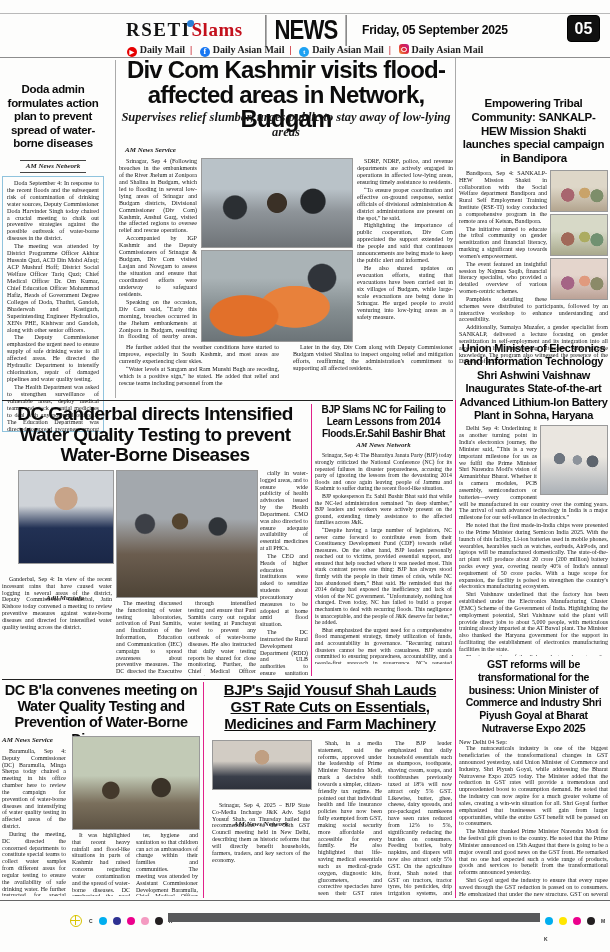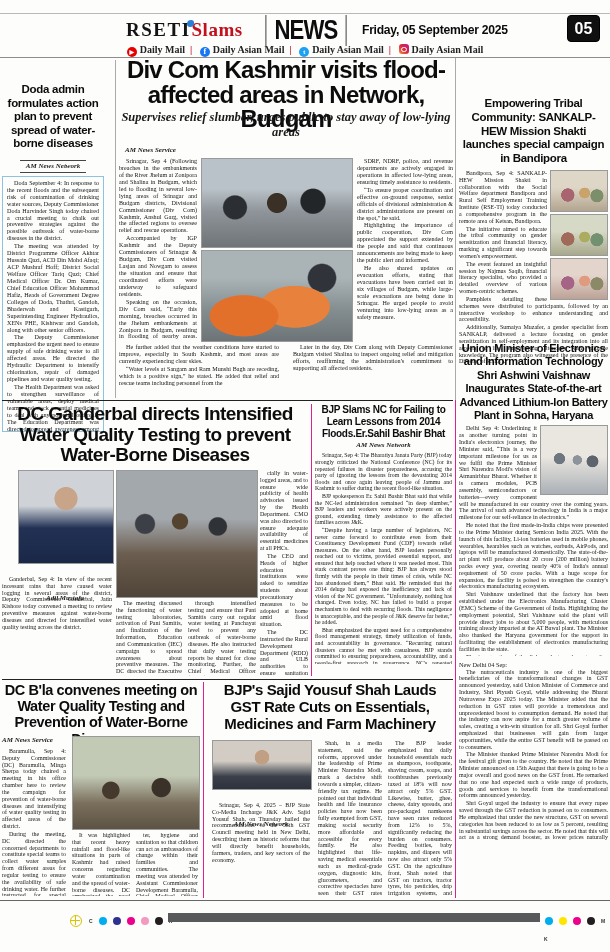--- a/index.html
+++ b/index.html
@@ -173,20 +173,21 @@
     <div class="bt" style="margin-top:3px;font-size:6.0px;height:244px;">
       <div class="photo ph-plant" style="float:right;width:66px;height:68px;margin:0 0 2px 3px;"></div>
       <p>Delhi Sep 4: Underlining it as another turning point in India's electronics journey, the Minister said, “This is a very important milestone for us as we fulfil the Prime Minister Shri Narendra Modi's vision of Atmanirbhar Bharat. Whether it is camera modules, PCB assembly, semiconductors or batteries—every component will be manufactured in our country over the coming years. The arrival of such advanced technology in India is a major milestone for our self-reliance in electronics.”</p>
       <p>He noted that the first made-in-India chips were presented to the Prime Minister during Semicon India 2025. With the launch of this facility, Li-ion batteries used in mobile phones, wearables, hearables such as watches, earbuds, AirPods, and laptops will be manufactured domestically. The state-of-the-art plant will produce about 20 crore (200 million) battery packs every year, covering nearly 40% of India's annual requirement of 50 crore packs. With a huge scope for expansion, the facility is poised to strengthen the country's electronics manufacturing ecosystem.</p>
       <p>Shri Vaishnaw underlined that the factory has been established under the Electronics Manufacturing Cluster (EMC) Scheme of the Government of India. Highlighting the employment potential, Shri Vaishnaw said the plant will provide direct jobs to about 5,000 people, with meticulous training already imparted at the AT Bawal plant. The Minister also thanked the Haryana government for the support in facilitating the establishment of electronics manufacturing facilities in the state.</p>
       <p>The inauguration of the Sohna plant marks yet another step in India's steady march towards building a complete electronics manufacturing ecosystem. With each milestone—whether in semiconductors, batteries, PCB assemblies or camera modules—India is moving closer to becoming a global hub for electronics production, reducing import dependence and strengthening its position as a trusted partner in the global value chain. (PTI)</p>
     </div>
   </section>
 
   <section class="abs" style="left:459px;top:658px;width:149px;height:238px;overflow:hidden;">
+    <div class="hl" style="font-size:10.5px;line-height:1.22;">GST reforms will be transformational for the business: Union Minister of Commerce and Industry Shri Piyush Goyal at Bharat Nutraverse Expo 2025</div>
     <div style="font:6.3px/1.2 'Liberation Serif',serif;margin-top:3px;">New Delhi 04 Sep:</div>
     <div class="bt" style="font-size:6.0px;height:172px;">
       <p>The nutraceuticals industry is one of the biggest beneficiaries of the transformational changes in GST announced yesterday, said Union Minister of Commerce and Industry, Shri Piyush Goyal, while addressing the Bharat Nutraverse Expo 2025 today. The Minister added that the reduction in GST rates will provide a tremendous and unprecedented boost to consumption demand. He noted that the industry can now aspire for a much greater volume of sales, creating a win-win situation for all. Shri Goyal further emphasized that businesses will gain from larger opportunities, while the entire GST benefit will be passed on to consumers.</p>
       <p>The Minister thanked Prime Minister Narendra Modi for the festival gift given to the country. He noted that the Prime Minister announced on 15th August that there is going to be a major overall and good news on the GST front. He remarked that no one had expected such a wide range of products, goods and services to benefit from the transformational reforms announced yesterday.</p>
       <p>Shri Goyal urged the industry to ensure that every rupee saved through the GST reduction is passed on to consumers. He emphasized that under the new structure, GST on several categories has been reduced to as low as 5 percent, resulting in substantial savings across the sector. He noted that this will act as a strong demand booster, as lower prices naturally drive higher consumption and accelerate industry growth. The Minister urged the industry to make a strong twin commitment to the Prime Minister—first, to pass on every rupee of savings from the GST reduction to consumers. PTI</p>
     </div>
   </section>
 
   <section class="abs" style="left:2px;top:404px;width:306px;height:274px;">
     <div class="hl" style="font-size:19px;line-height:1.08;letter-spacing:-.6px;">DC Ganderbal directs Intensified Water Quality Testing to prevent Water-Borne Diseases</div>
@@ -236,21 +237,21 @@
     </div>
     <div class="bt abs" style="left:70px;top:150px;width:58px;height:64px;font-size:6.0px;">
       <p>It was highlighted that recent heavy rainfall and flood-like situations in parts of Kashmir had raised concerns regarding water contamination and the spread of water-borne diseases. DC emphasized the need for wide-scale public awareness, including announcements through mobile vans, to sensitize people about the safe use of drinking wa-</p>
     </div>
     <div class="bt abs" style="left:134px;top:150px;width:62px;height:64px;font-size:6.0px;">
       <p>ter, hygiene and sanitation so that children can act as ambassadors of change within their families and communities. The meeting was attended by Assistant Commissioner Development Baramulla, Chief Medical Officer Baramulla, Chief Education Officer Baramulla, Executive Engineer PHE Baramulla, Executive Engineer I&amp;FC Baramulla and District Social Welfare Officer Baramulla.</p>
     </div>
   </section>
 
   <section class="abs" style="left:208px;top:682px;width:244px;height:216px;">
-    <div class="hl" style="font-size:15px;line-height:1.12;letter-spacing:-.4px;">BJP's Sajid Yousuf Shah Lauds GST Rate Cuts on Essentials, Medicines and Farm Machinery</div>
+    <div class="hl" style="font-size:15px;line-height:1.12;letter-spacing:-.4px;text-decoration:underline;">BJP's Sajid Yousuf Shah Lauds GST Rate Cuts on Essentials, Medicines and Farm Machinery</div>
     <div class="photo ph-sajid abs" style="left:4px;top:58px;width:98px;height:48px;"></div>
     <div class="caption abs" style="left:4px;top:108px;width:98px;">AM News Network</div>
     <div class="bt abs" style="left:4px;top:120px;width:98px;height:94px;font-size:6.0px;">
       <p>Srinagar, Sep 4, 2025 – BJP State Co-Media Incharge J&amp;K Adv. Sajid Yousuf Shah, on Thursday hailed the recommendations of the 56th GST Council meeting held in New Delhi, describing them as historic reforms that will directly benefit households, farmers, traders, and key sectors of the economy.</p>
     </div>
     <div class="bt abs" style="left:110px;top:58px;width:64px;height:156px;font-size:6.0px;">
       <p>Shah, in a media statement, said the reforms, approved under the leadership of Prime Minister Narendra Modi, mark a decisive shift towards a simpler, citizen-friendly tax regime. He pointed out that individual health and life insurance policies have now been fully exempted from GST, making social security more affordable and accessible for every family. He also highlighted that life-saving medical essentials such as medical-grade oxygen, diagnostic kits, glucometers, and corrective spectacles have seen their GST rates reduced from 12% to 5%, while thermometers have been reduced from 18% to 5%.</p>
     </div>
     <div class="bt abs" style="left:180px;top:58px;width:64px;height:156px;font-size:6.0px;">
       <p>The BJP leader emphasized that daily household essentials such as shampoos, toothpaste, shaving cream, soaps, and toothbrushes previously taxed at 18% will now attract only 5% GST. Likewise, butter, ghee, cheese, dairy spreads, and pre-packaged namkeens have seen rates reduced from 12% to 5%, significantly reducing the burden on consumers. Feeding bottles, baby napkins, and diapers will now also attract only 5% GST. On the agriculture front, Shah noted that GST on tractors, tractor tyres, bio pesticides, drip irrigation systems, and agricultural machinery for soil preparation and harvesting has been reduced from 12%–18% to just 5%, a major boost for the farming community.</p>

